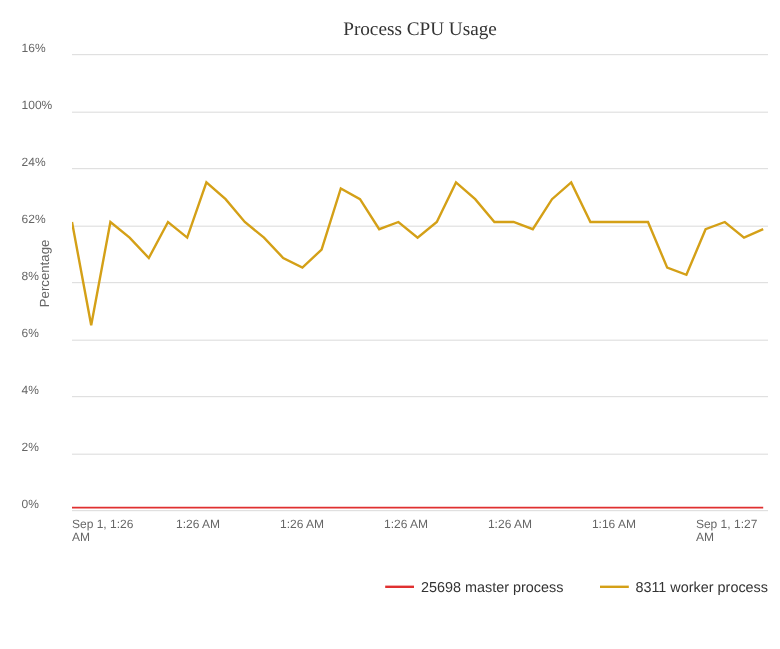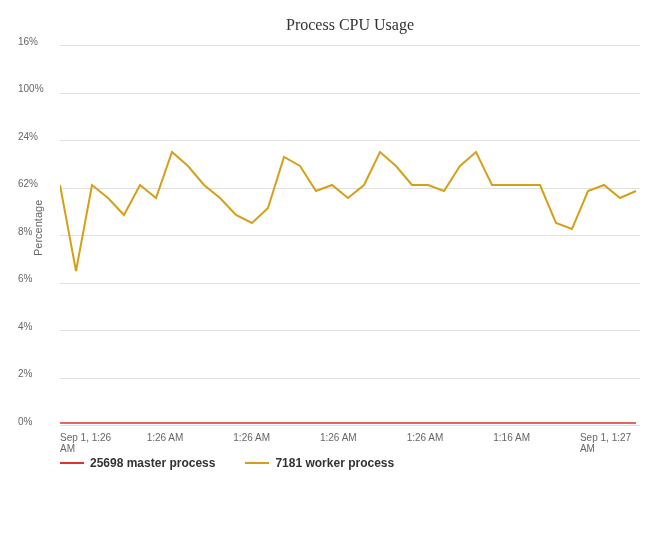--- a/index.html
+++ b/index.html
@@ -61,24 +61,23 @@
     }
     .x-label {
       font-size: 10px;
       color: #666;
       text-align: left;
       font-family: Arial, sans-serif;
       width: 60px;
     }
     .legend {
       display: flex;
-      justify-content: flex-start;
+      justify-content: flex-end;
       gap: 30px;
-      margin-top: 2px;
-      font-weight: bold;
+      margin-top: 28px;
     }
     .legend-item {
       display: flex;
       align-items: center;
       gap: 6px;
       font-size: 12px;
       color: #333;
       font-family: Arial, sans-serif;
     }
     .legend-line {
@@ -150,16 +149,16 @@
     </div>
   </div>
 
   <div class="legend">
     <div class="legend-item">
       <div class="legend-line" style="background-color: #e03030;"></div>
       <span>25698 master process</span>
     </div>
     <div class="legend-item">
       <div class="legend-line" style="background-color: #d4a017;"></div>
-      <span>7181 worker process</span>
+      <span>8311 worker process</span>
     </div>
   </div>
 </div>
 
 </body></html>

